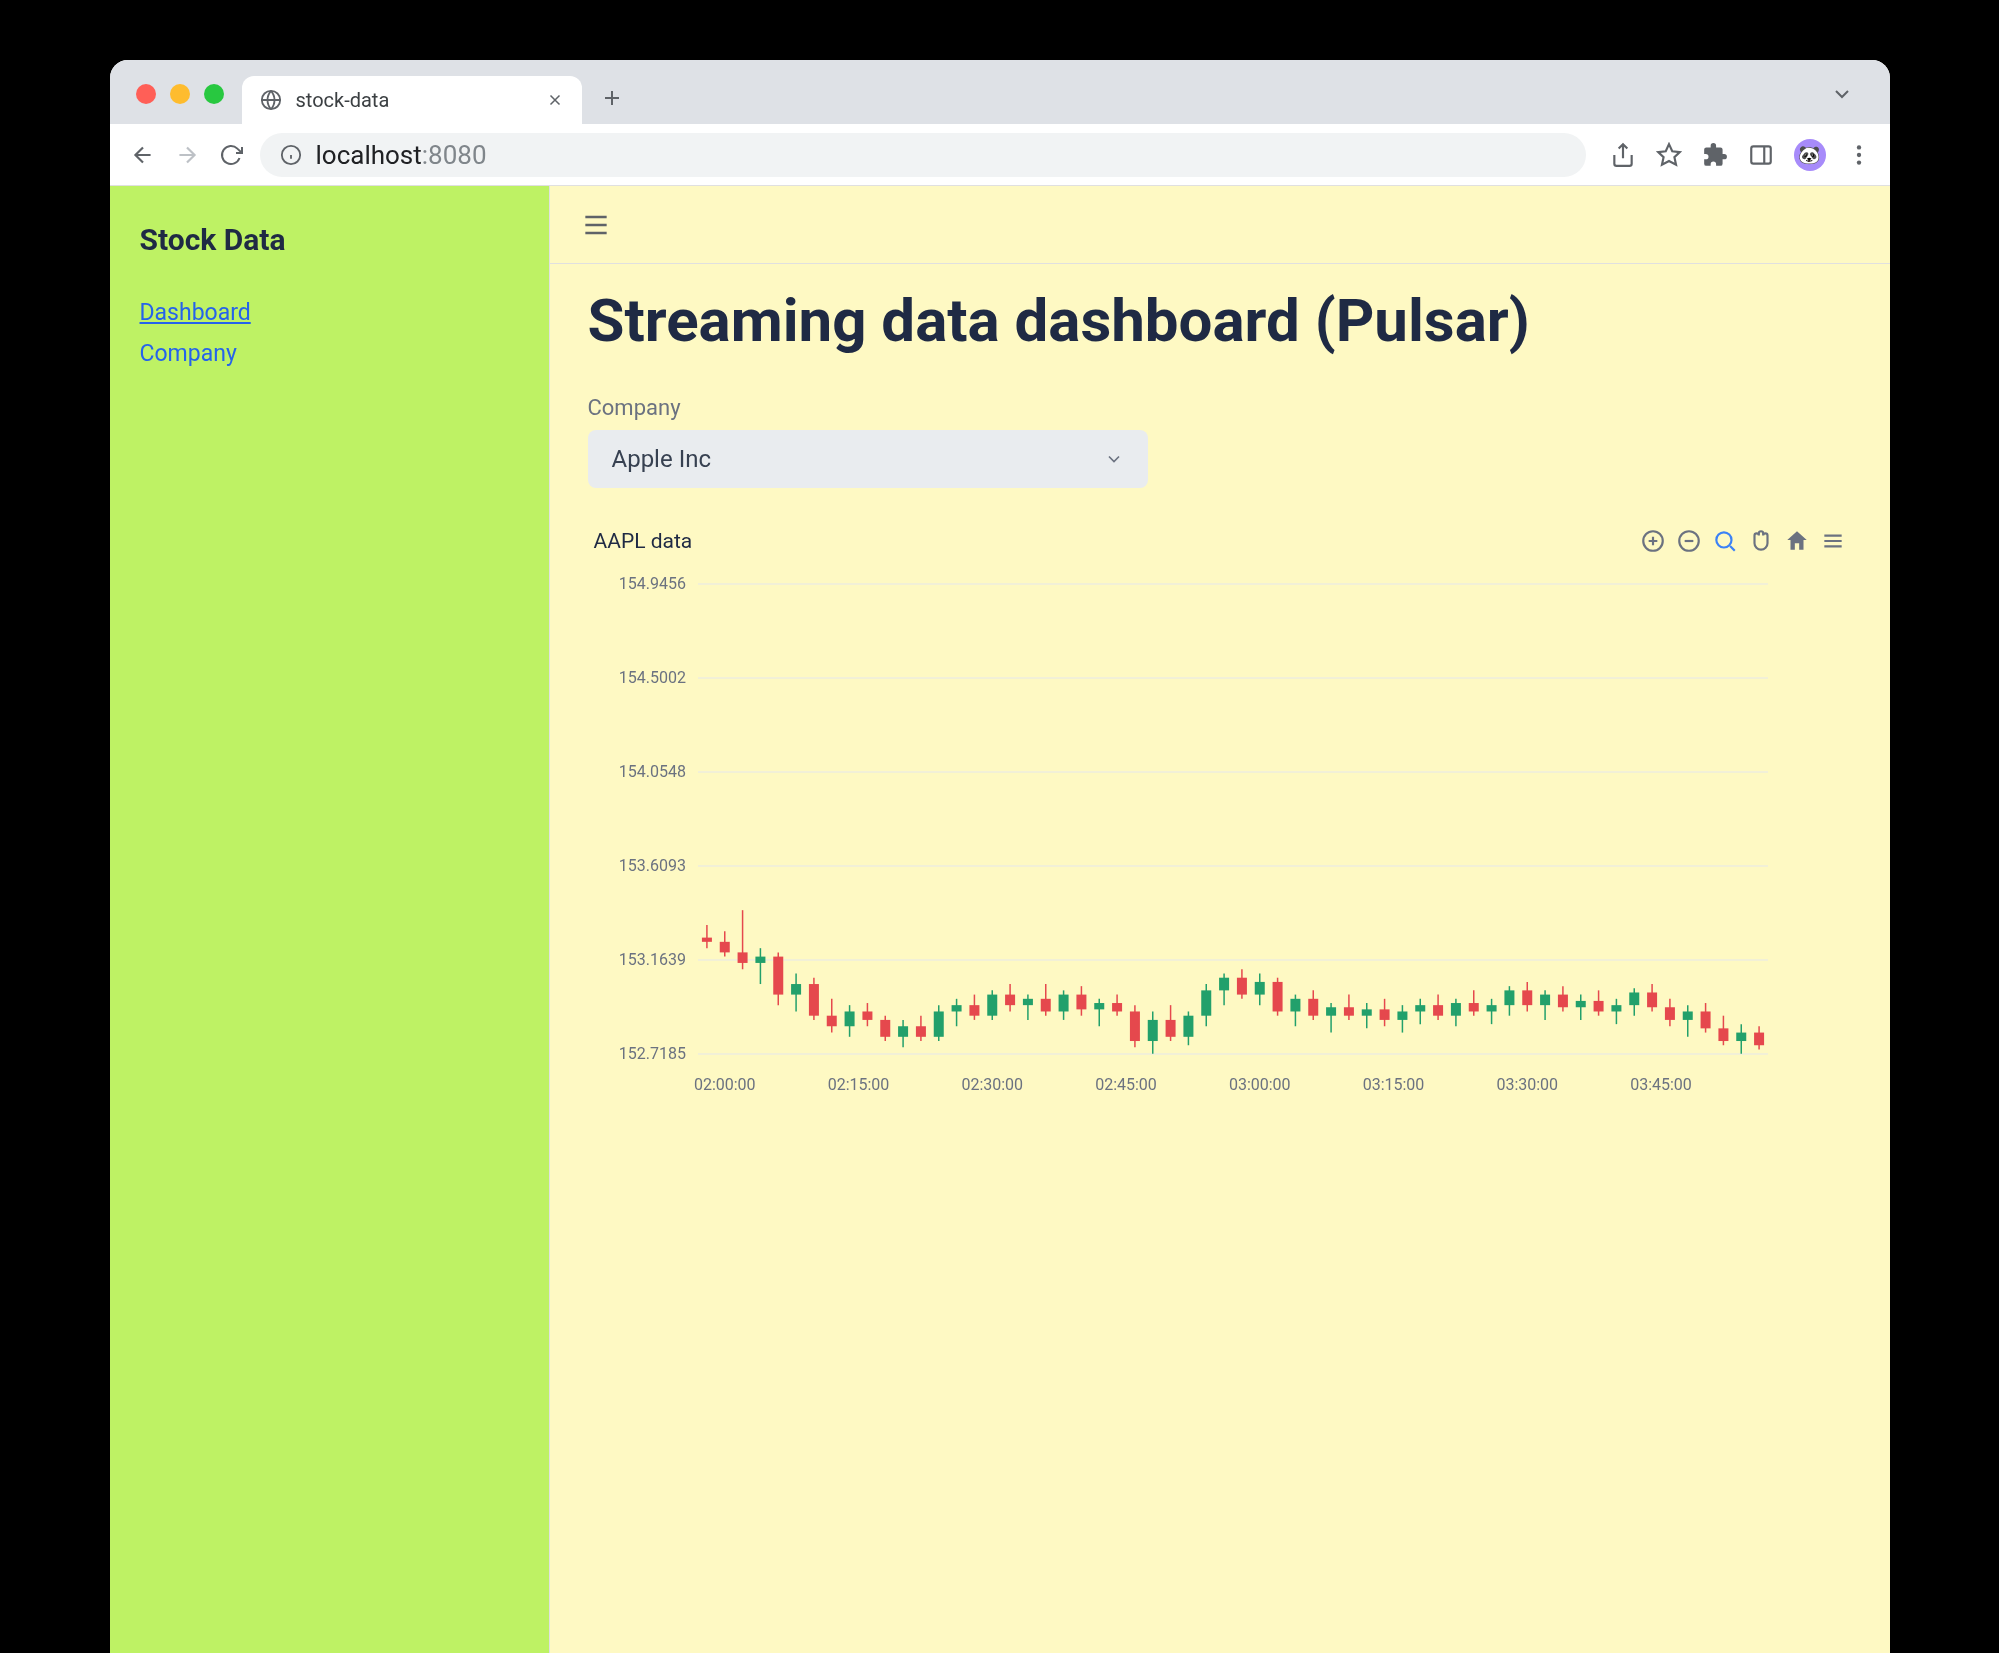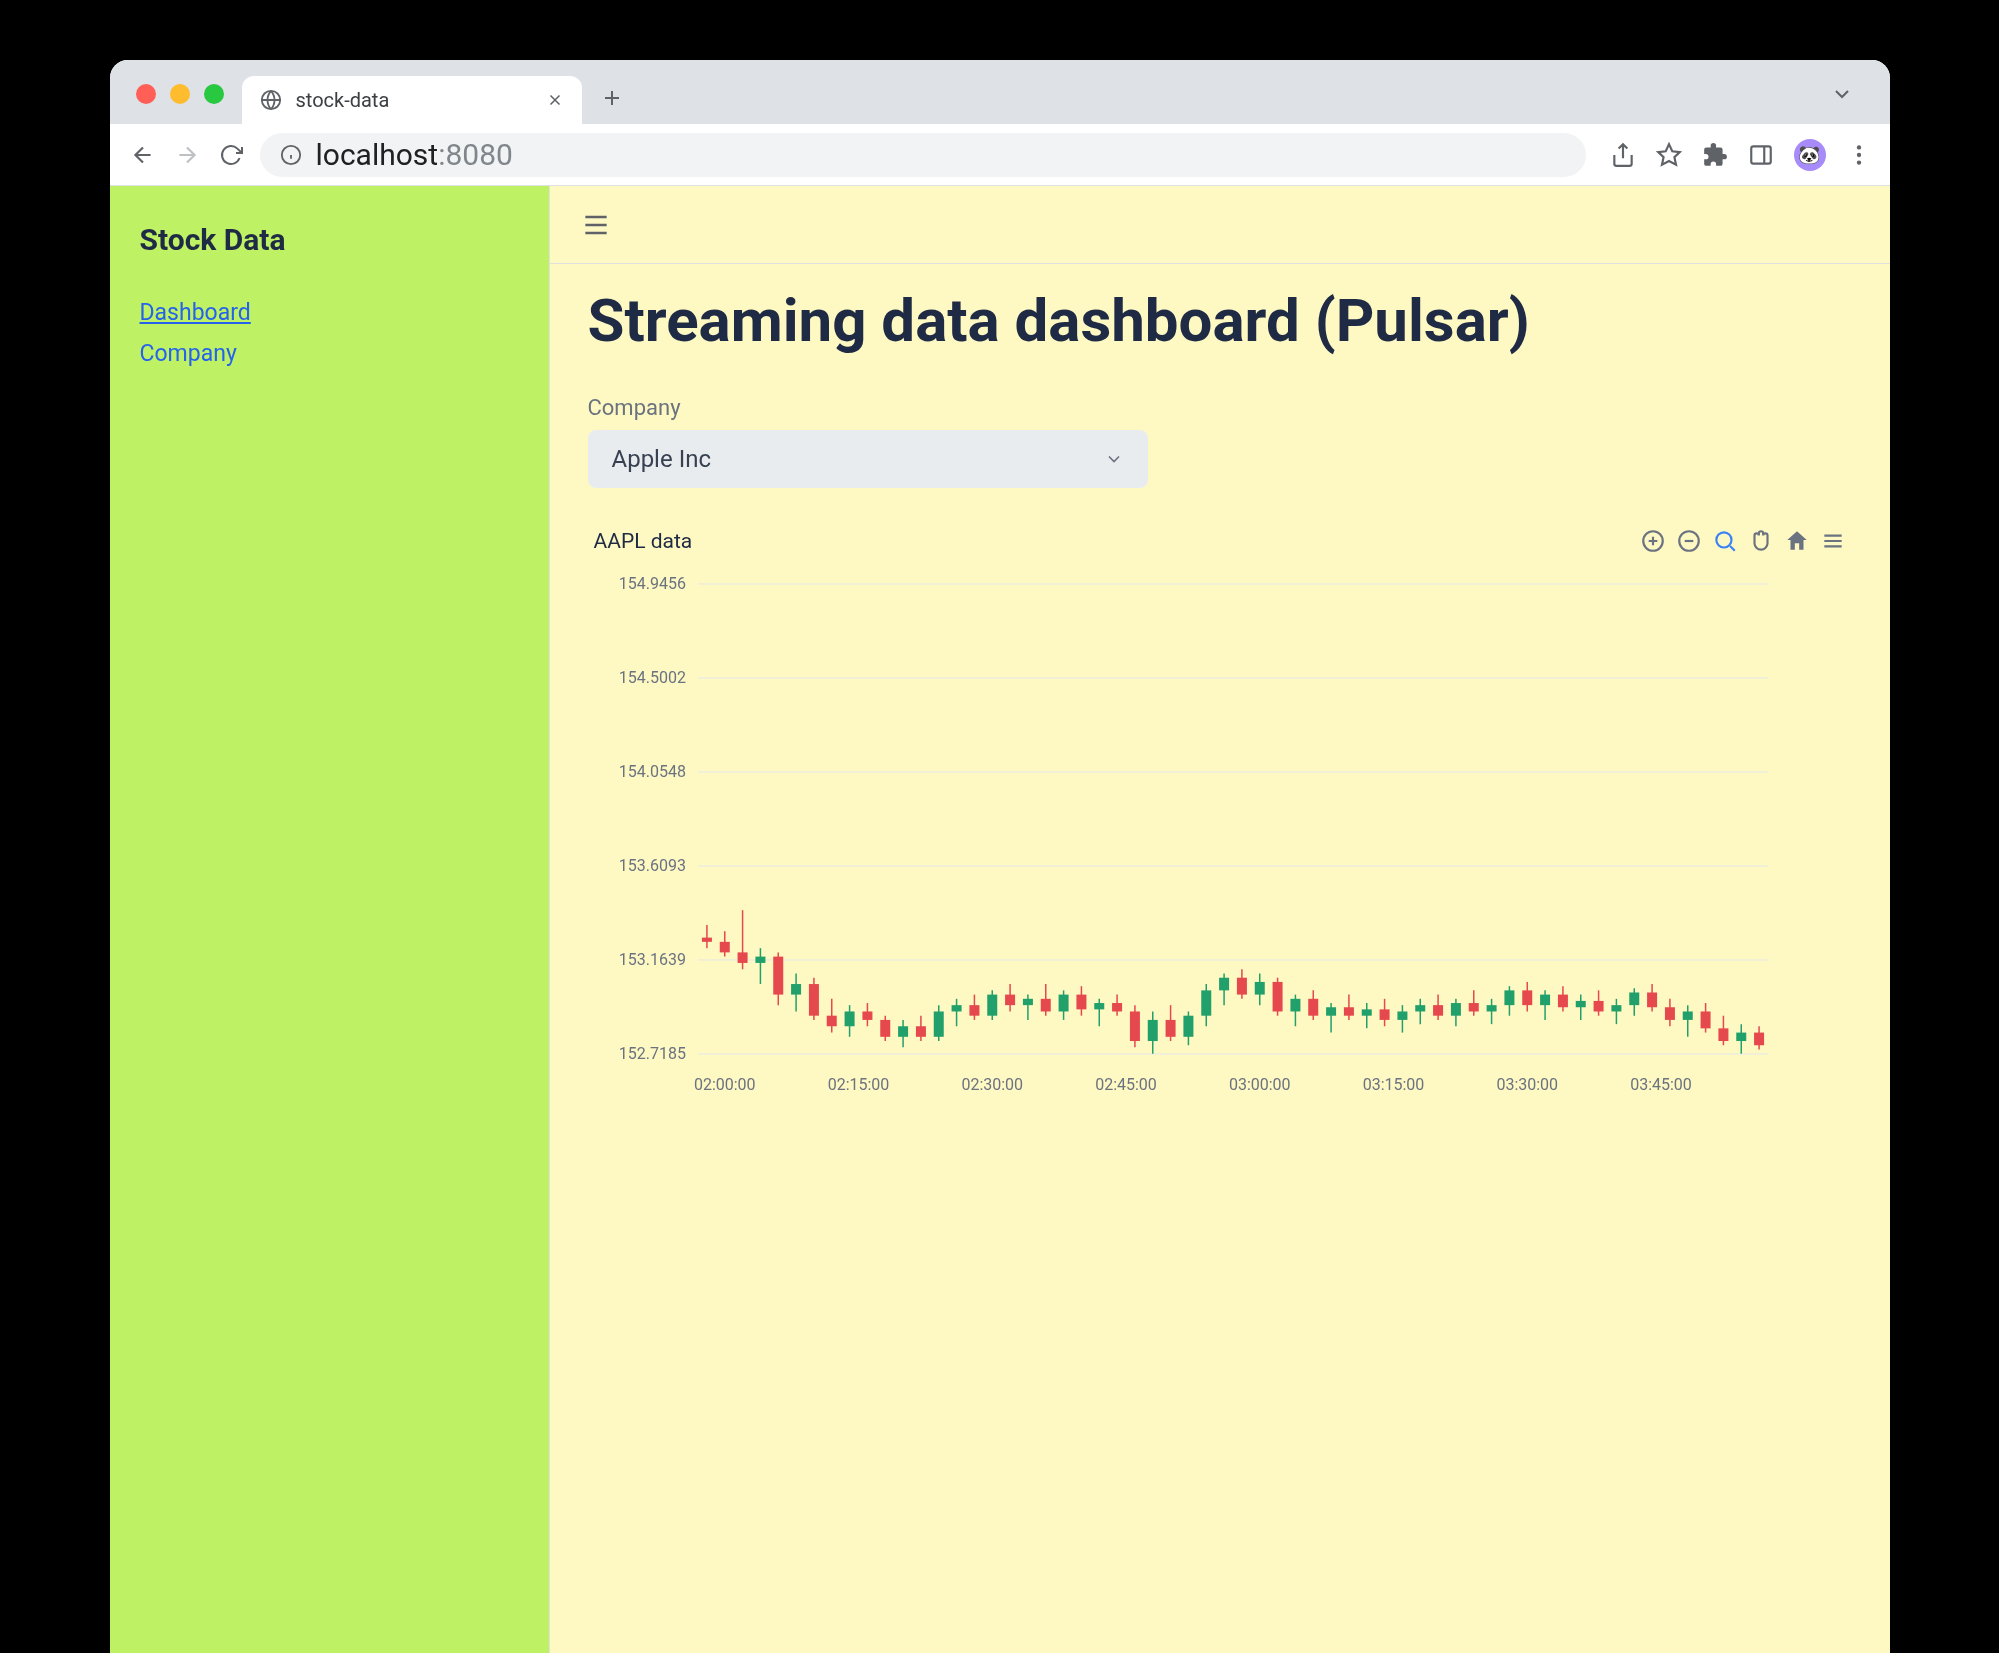--- a/index.html
+++ b/index.html
@@ -70,21 +70,21 @@
     height:44px;
     background:#f1f3f4;
     border-radius:22px;
     display:flex;
     align-items:center;
     padding:0 20px;
     gap:14px;
     color:#5f6368;
   }
   .omnibox .info-icon { width:22px; height:22px; }
-  .omnibox .url { font-size:30px; color:#202124; }
+  .omnibox .url { font-size:26px; color:#202124; }
   .omnibox .url .port { color:#80868b; }
   .tool-icons { display:flex; align-items:center; gap:20px; padding-left:10px; }
   .tool-icons .ic { width:26px; height:26px; color:#5f6368; cursor:pointer; }
   .avatar { width:32px; height:32px; border-radius:50%; background:#a78bfa; display:flex; align-items:center; justify-content:center; font-size:18px; }
   
   .content { flex:1; display:flex; overflow:hidden; }
   .sidebar {
     width:440px;
     background:#bef264;
     border-right:1px solid #e0e0e0;

